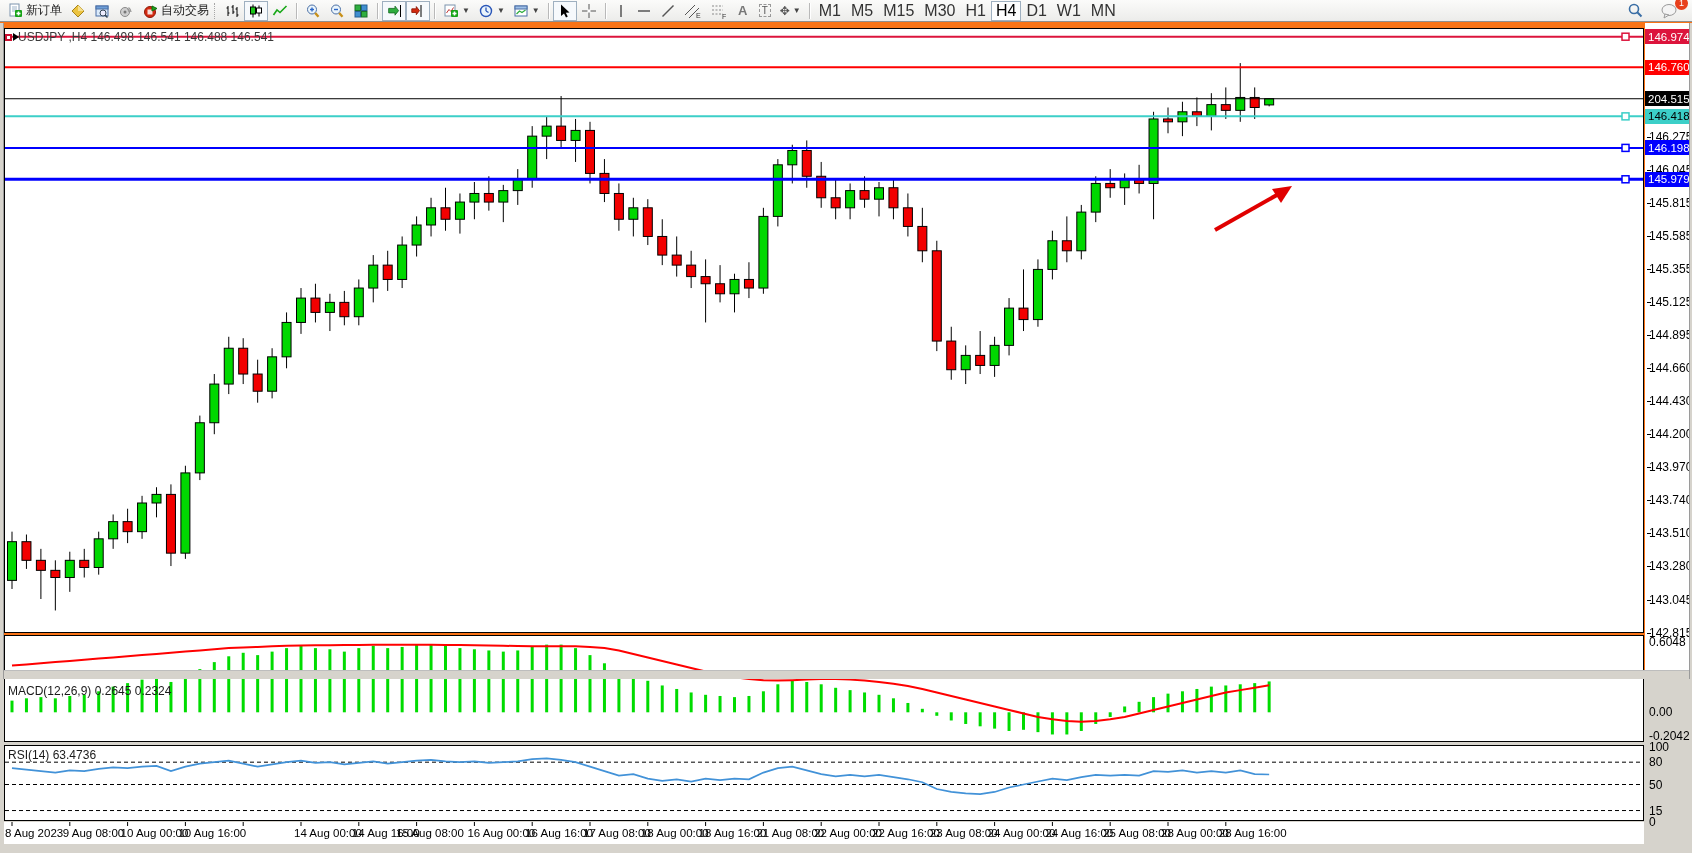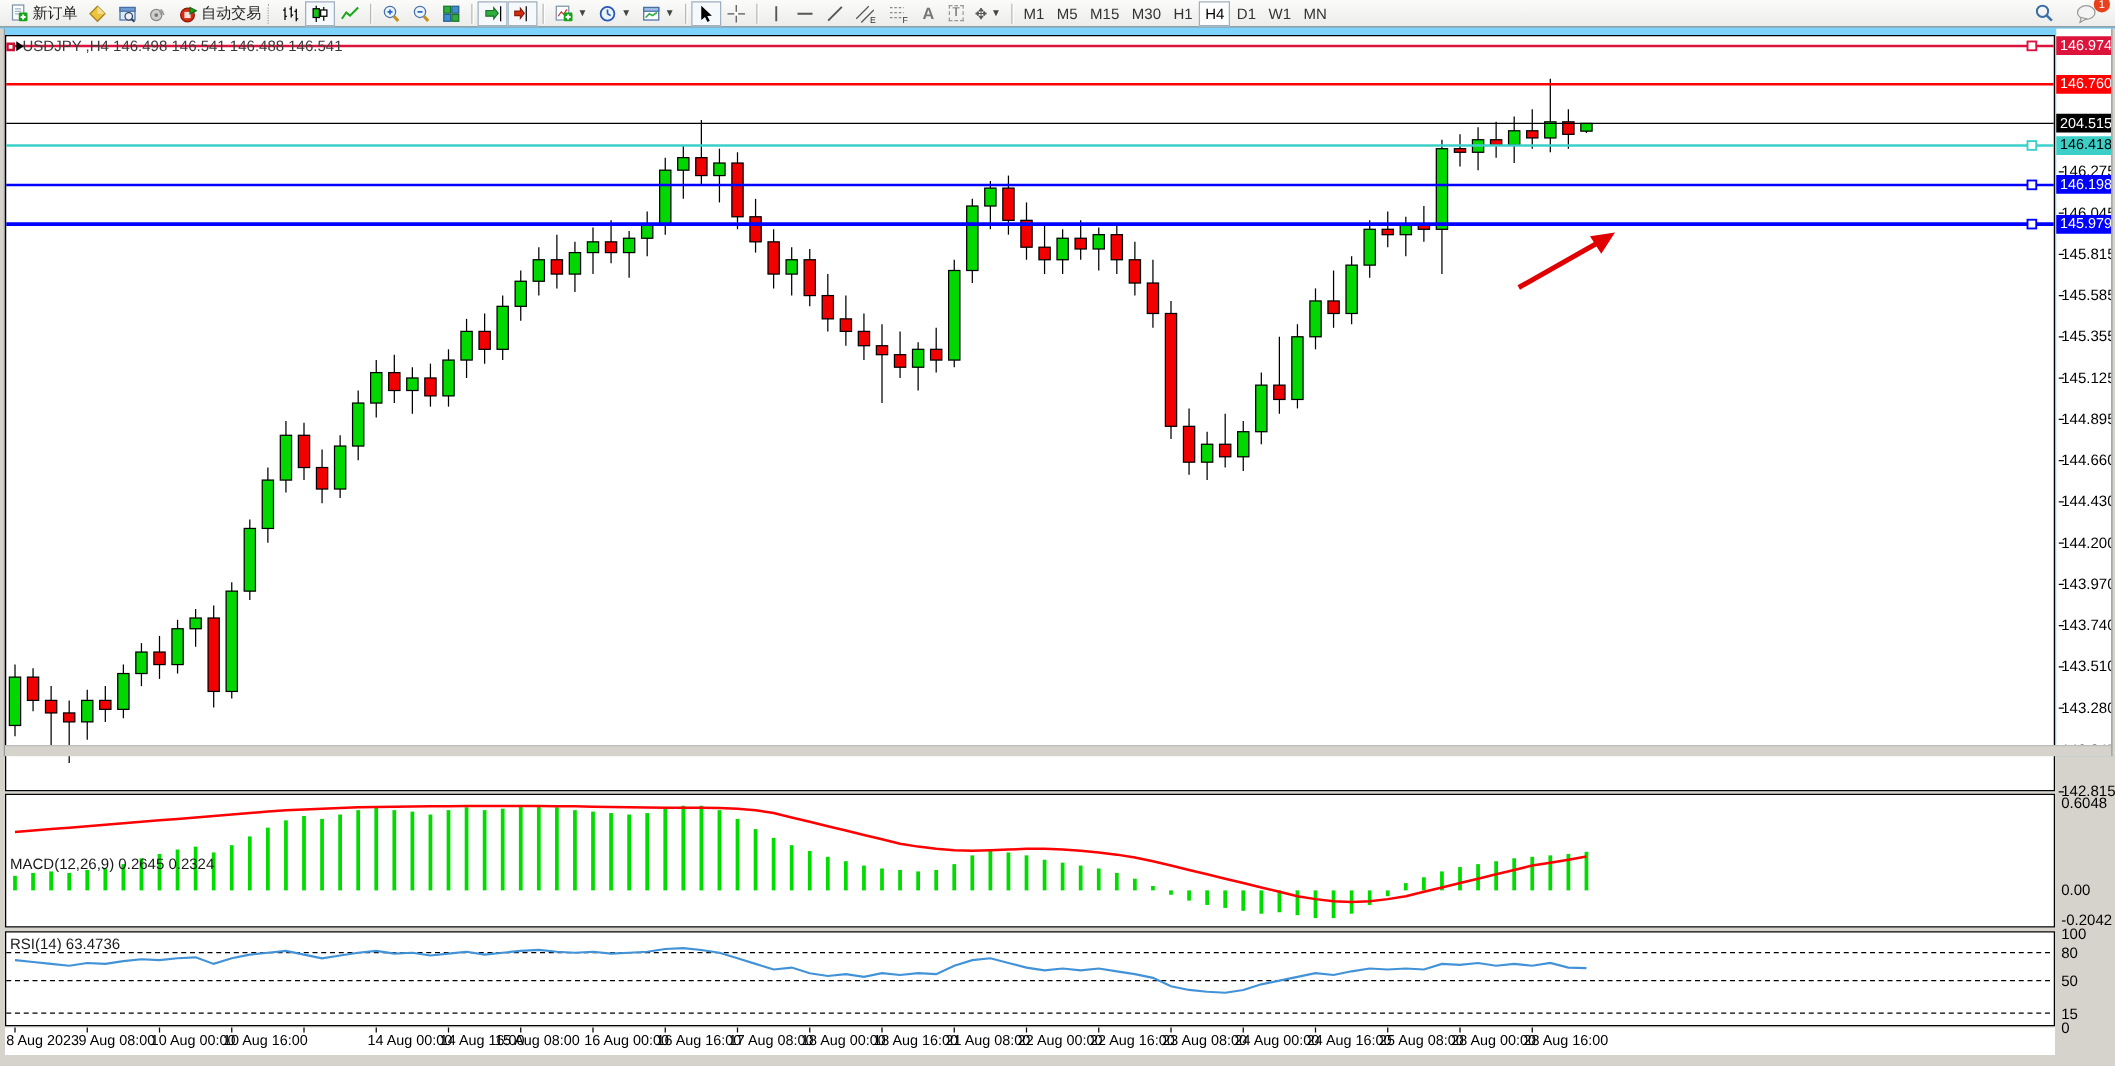--- a/index.html
+++ b/index.html
@@ -1,31 +1,31 @@
 <!DOCTYPE html>
 <html><head>
 <meta charset="utf-8">
 <style>
   * { margin:0; padding:0; box-sizing:border-box; }
   html,body { width:1692px; height:853px; overflow:hidden;
     font-family:"Liberation Sans", sans-serif; background:#d6d3cc; }
-  #app { position:relative; width:1692px; height:605px; background:#7dd3fc; }
+  #app { position:relative; width:1692px; height:679px; background:#f97316; }
 
   
   .toolbar { position:absolute; left:0; top:0; width:1692px; height:22px;
     background:linear-gradient(#fbfbfa,#ececea); border-bottom:1px solid #8f8f8f;
     display:flex; align-items:center; padding-left:4px; z-index:40; }
   .tbtn { height:20px; min-width:22px; display:flex; align-items:center; justify-content:center;
     gap:3px; padding:0 3px; border:1px solid transparent; font-size:12px; color:#222; cursor:default; }
   .tbtn.pressed { background:#f6f9fc; border:1px solid #9fb0c0; }
   .tsep { width:1px; height:16px; background:#b9b9b9; margin:0 4px; box-shadow:1px 0 0 #fff; }
   .grip { width:3px; height:16px; border-left:1px dotted #a6a6a6; margin:0 3px 0 1px; }
   .caret { font-size:8px; color:#444; line-height:1; }
   .tf-btn { height:20px; min-width:25px; padding:0 4px; display:flex; align-items:center;
-    justify-content:center; font-size:12px; color:#333; border:1px solid transparent;text-align:right; }
+    justify-content:center; font-size:16px; color:#333; border:1px solid transparent;text-align:right; }
   .tf-btn.active { background:#fdfdfd; border:1px solid #9fb0c0; color:#000; }
   .toolbar-right { margin-left:auto; display:flex; align-items:center; padding-right:10px; gap:8px; }
   .badge-count { position:absolute; top:-5px; right:-7px; background:#e8401c; color:#fff;
     font-size:9px; min-width:13px; height:13px; border-radius:7px; display:flex;
     align-items:center; justify-content:center; padding:0 2px; }
 
   
   .edge-left  { position:absolute; left:0; top:23px; width:4px;  bottom:0; background:#d6d3cc; border-right:1px solid #9a9a9a; z-index:30;}
   .edge-right { position:absolute; right:0; top:23px; width:3px; bottom:0; background:#d6d3cc; border-left:1px solid #9a9a9a; z-index:30;}
   .edge-bottom{ position:absolute; left:0; bottom:0; width:1692px; height:9px; background:#d6d3cc; border-top:1px solid #bdbdbd; z-index:29;}

